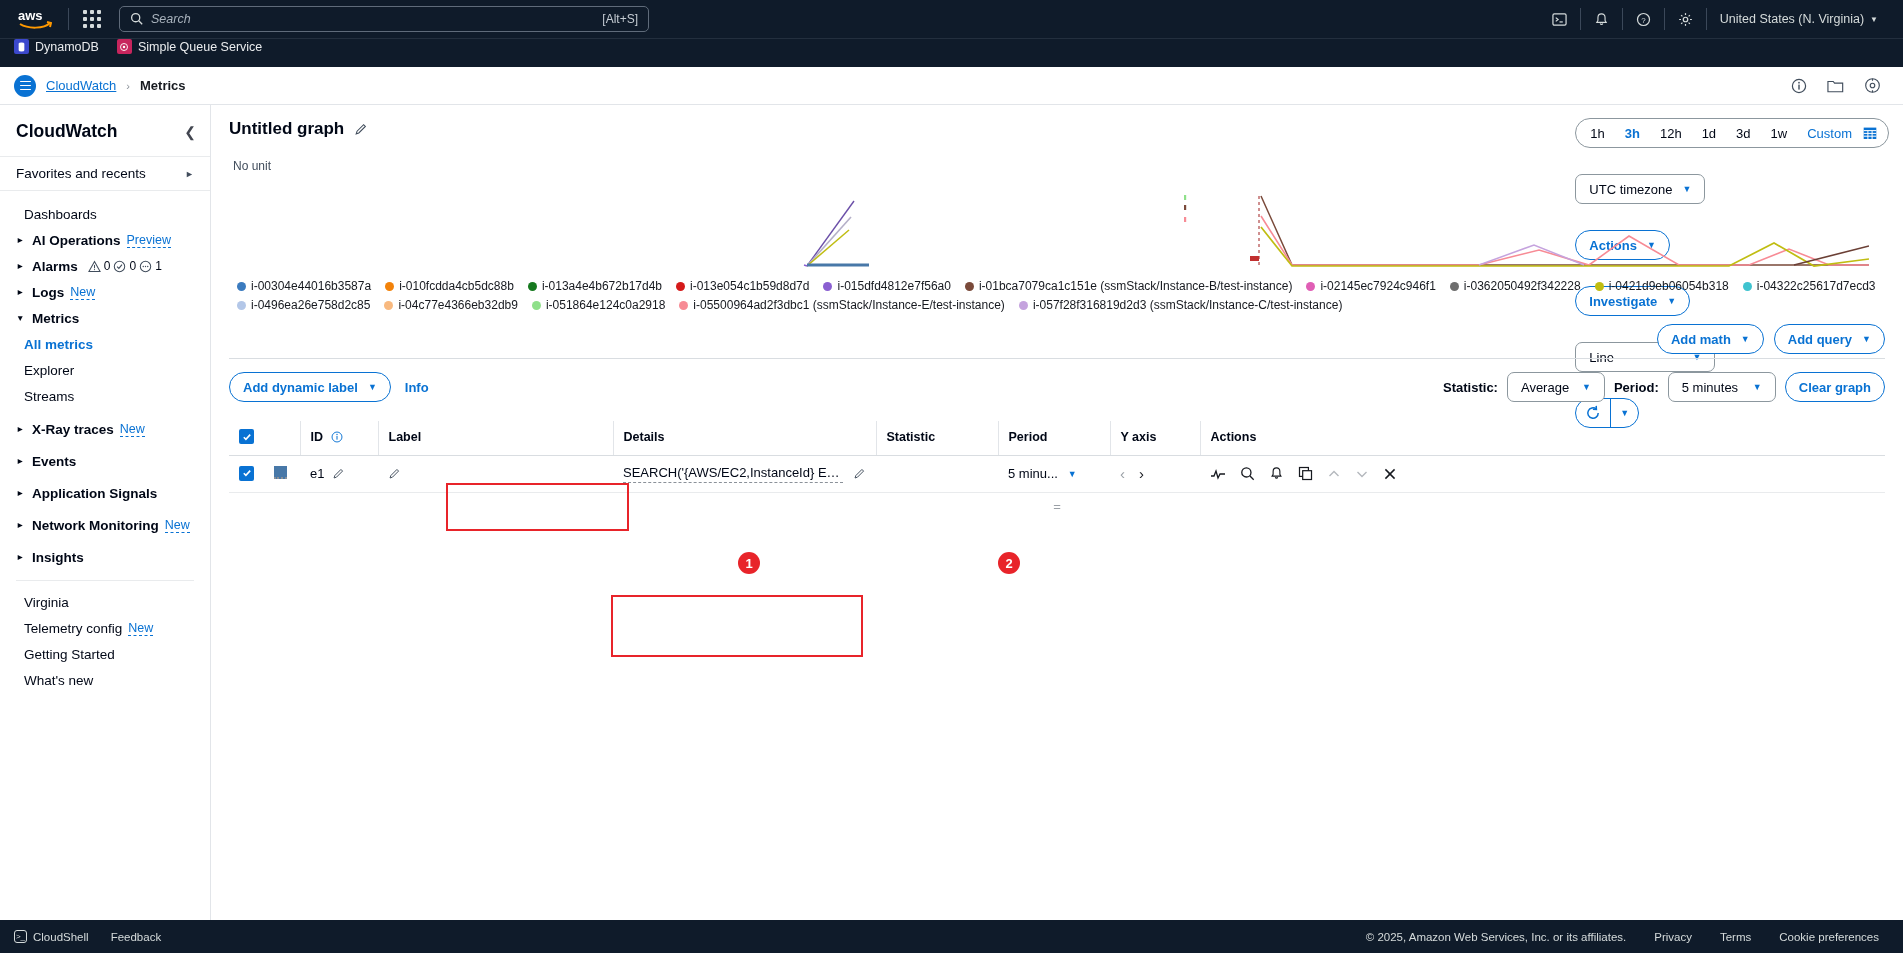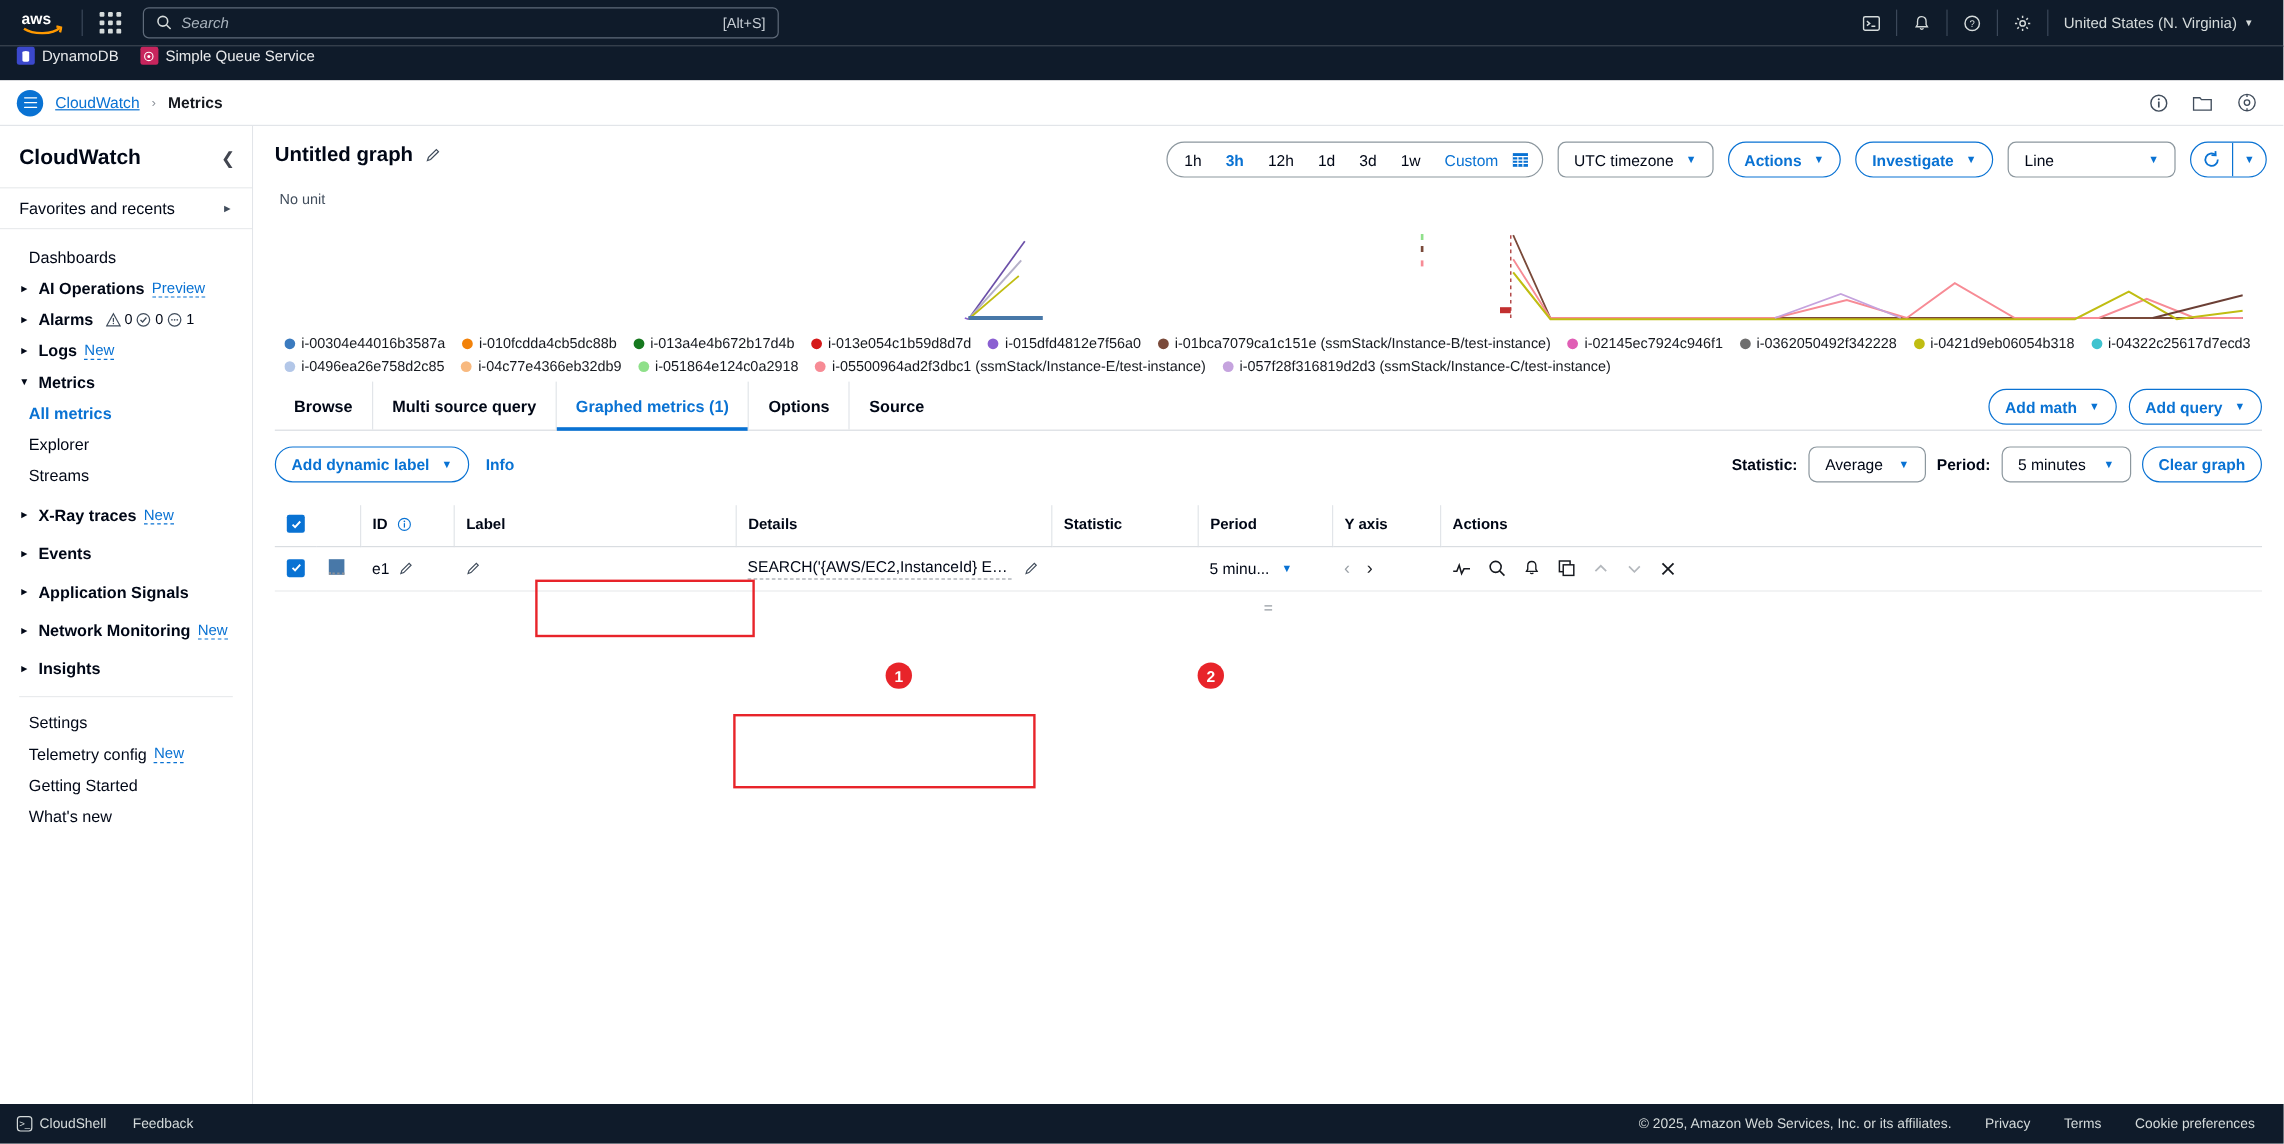--- a/index.html
+++ b/index.html
@@ -89,21 +89,21 @@
   .sb-sep { height:1px; background:#e9ebed; margin:10px 16px 8px 16px;}
 
   
   .main { flex:1; background:#fff; overflow:hidden; position:relative;}
 
   .graph-titlebar { display:flex; align-items:center; padding:14px 0 0 18px; gap:10px; }
   .graph-title { font-size:17px; font-weight:700; color:#000716;}
   .pencil { color:#414d5c; cursor:pointer; display:flex;}
 
   
-  .toolrow { position:absolute; top:13px; right:14px; display:flex; align-items:flex-start; gap:12px;}
+  .toolrow { position:absolute; top:13px; right:14px; display:flex; align-items:flex-start; gap:26px;flex-direction:column;}
   .seg {
     display:flex; align-items:center; border:1px solid #8c979e; border-radius:18px; height:30px; padding:0 4px; background:#fff;
   }
   .seg .sitem { padding:0 10px; font-size:13px; color:#000716; cursor:pointer; }
   .seg .sitem.active { color:#0972d3; font-weight:700;}
   .seg .sitem.link { color:#0972d3; }
   .cal-ic { margin:0 7px 0 1px; cursor:pointer; display:flex;}
   .btn {
     height:30px; border-radius:18px; border:1px solid #8c979e; background:#fff; display:flex;
     align-items:center; padding:0 13px; gap:10px; font-size:13px; color:#000716; cursor:pointer;
@@ -404,21 +404,21 @@
         <span class="sb-badge-new">New</span>
       </div>
       <div class="sb-row" style="margin-top:6px;">
         <span class="tri">►</span>
         <span class="lbl-b">Insights</span>
       </div>
 
       <div class="sb-sep"></div>
 
       <div class="sb-row plain">
-        <span>Settings</span>
+        <span>Virginia</span>
       </div>
       <div class="sb-row plain">
         <span>Telemetry config</span>
         <span class="sb-badge-new">New</span>
       </div>
       <div class="sb-row plain">
         <span>Getting Started</span>
       </div>
       <div class="sb-row plain">
         <span>What's new</span>
@@ -578,37 +578,20 @@
             <span class="dot" style="background:#c5a3de"></span>
             <span>i-057f28f316819d2d3 (ssmStack/Instance-C/test-instance)</span>
           </span>
       </div>
 
     </div>
 
     <div class="drag-handle">=</div>
 
     <div class="tabs-wrap">
-      <div class="tabs">
-        <div class="tab">
-            <span>Browse</span>
-          </div>
-        <div class="tab">
-            <span>Multi source query</span>
-          </div>
-        <div class="tab active">
-            <span>Graphed metrics (1)</span>
-          </div>
-        <div class="tab">
-            <span>Options</span>
-          </div>
-        <div class="tab" style="border-right:none;">
-            <span>Source</span>
-          </div>
-      </div>
       <div class="tabs-right">
         <div class="btn primaryline">
           <span>Add math</span>
           <span class="caret">▼</span>
         </div>
         <div class="btn primaryline">
           <span>Add query</span>
           <span class="caret">▼</span>
         </div>
       </div>

